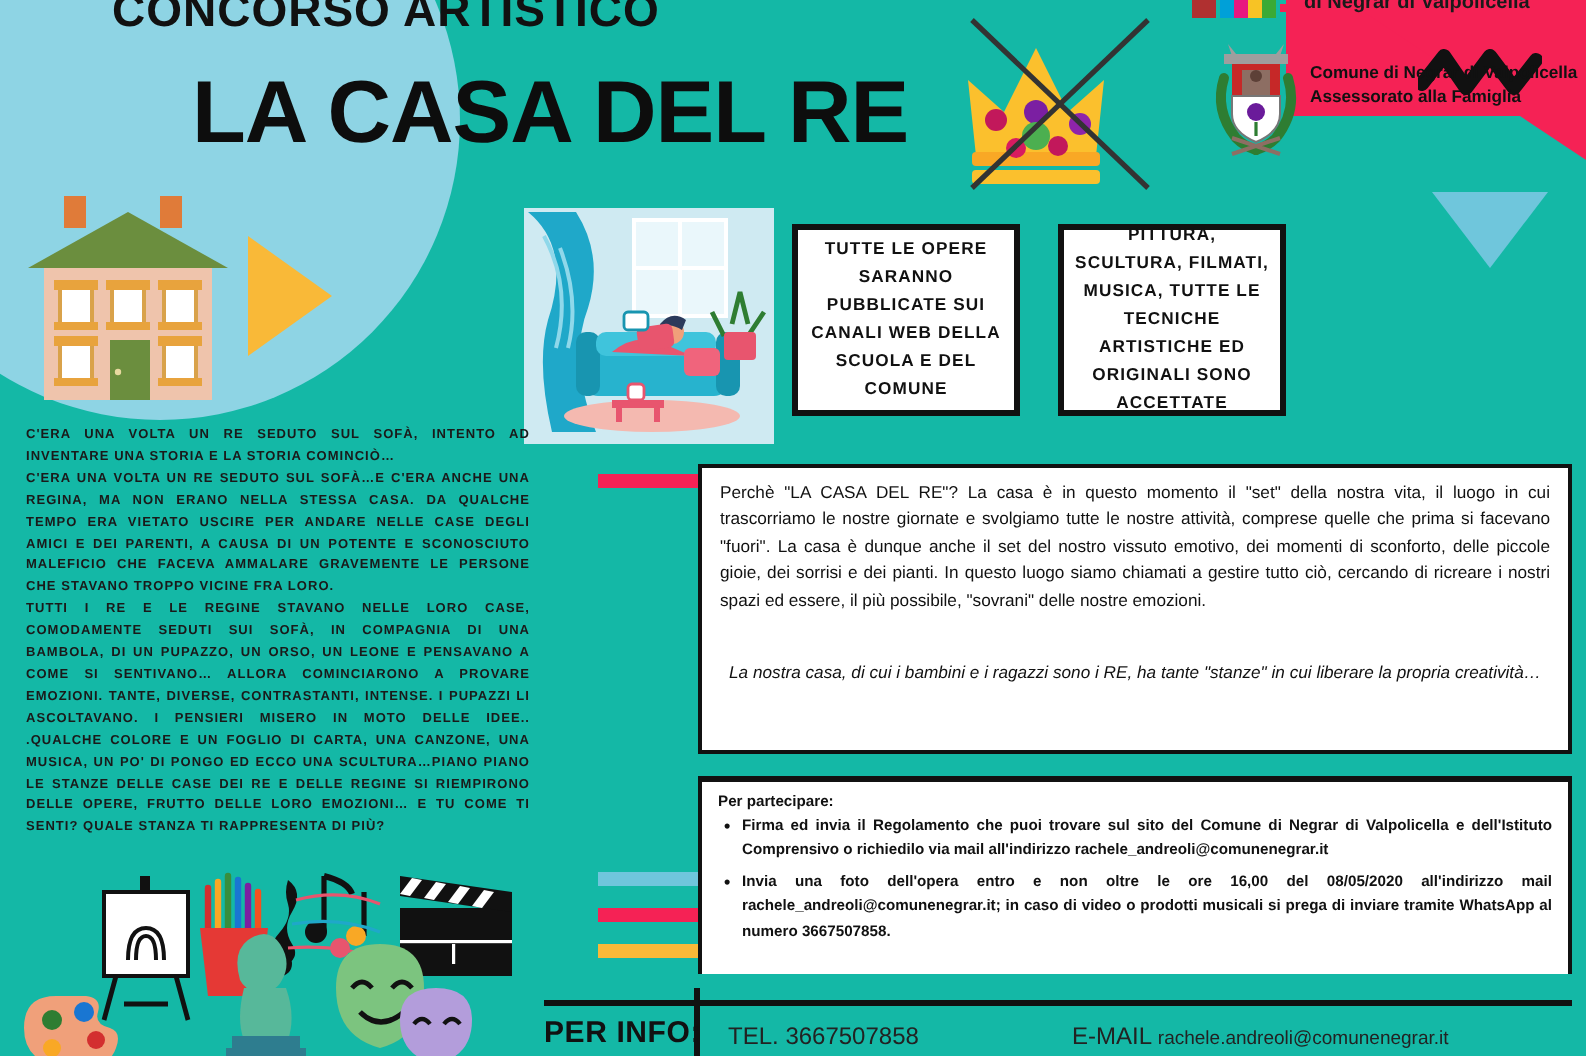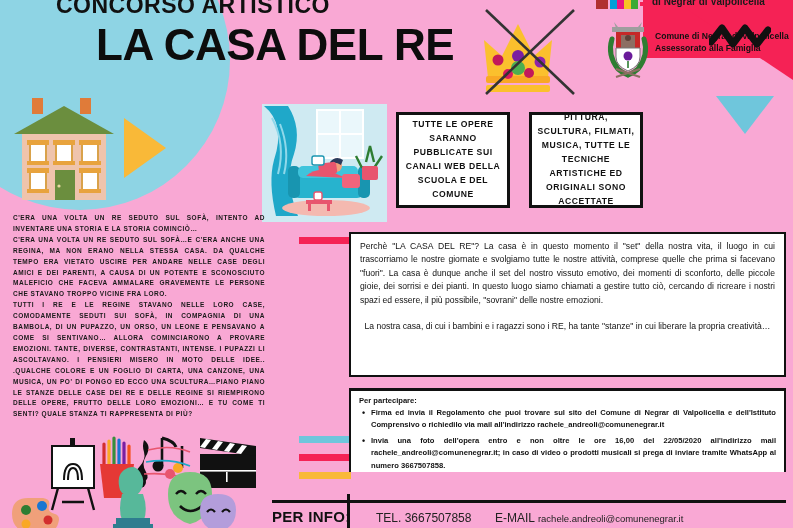--- a/index.html
+++ b/index.html
@@ -5,21 +5,21 @@
   * { box-sizing: border-box; margin: 0; padding: 0; }
   html, body {
     width: 793px; height: 528px;
     background: #ffffff;
     font-family: "Liberation Sans", sans-serif;
     overflow: hidden;
   }
   #poster {
     position: relative;
     width: 793px; height: 528px;
-    background: #f9a8d4;
+    background: #14b8a6;
     overflow: hidden;
   }
 
   
   .blob-cyan {
     position: absolute;
     left: -70px; top: -90px;
     width: 300px; height: 300px;
     border-radius: 50%;
     background: #8ED4E4;
@@ -59,21 +59,21 @@
   .kicker {
     position: absolute;
     left: 56px; top: -8px;
     font-size: 23px; font-weight: 800;
     letter-spacing: 0.5px;
     color: #111;
     white-space: nowrap;
   }
   .headline {
     position: absolute;
-    left: 96px; top: 20px;
+    left: 96px; top: 32px;
     font-size: 44px; font-weight: 800;
     letter-spacing: -0.5px;
     color: #0d0d0d;
     white-space: nowrap;
   }
   .crown { position: absolute; left: 470px; top: 2px; }
 
   
   .logo-top-line {
     position: absolute;
@@ -145,26 +145,26 @@
     background: #fff;
     padding: 6px 9px;
   }
   .panel-why p {
     font-size: 8.6px;
     line-height: 1.56;
     color: #111;
     text-align: center;
   }
   .panel-why p.first { text-align: justify; }
-  .panel-why p.second { margin-top: 13px; }
+  .panel-why p.second { margin-top: 23px; font-style: italic; }
 
   .panel-part {
     position: absolute;
     left: 349px; top: 388px;
-    width: 437px; height: 84px;
+    width: 437px; height: 99px;
     border-left: 2.5px solid #111;
     border-right: 2.5px solid #111;
     border-top: 3px solid #111;
     background: #fff;
     padding: 5px 8px;
   }
   .part-title {
     font-size: 7.6px; font-weight: 700;
     color: #111; margin-bottom: 2px;
   }
@@ -208,28 +208,28 @@
   }
   .per-info {
     position: absolute;
     left: 272px; top: 508px;
     font-size: 15px; font-weight: 700;
     letter-spacing: 0.3px;
     color: #111;
   }
   .info-tel {
     position: absolute;
-    left: 376px; top: 511px;
+    left: 364px; top: 511px;
     font-size: 12px; font-weight: 400;
     color: #222;
     white-space: nowrap;
   }
   .info-mail {
     position: absolute;
-    left: 495px; top: 511px;
+    left: 536px; top: 511px;
     font-size: 12px; font-weight: 400;
     color: #222;
     white-space: nowrap;
   }
   .info-mail .addr { font-size: 9.5px; }
 </style>
 </head>
 <body>
 
 <div id="poster">
@@ -431,21 +431,21 @@
 
   <div class="panel-why">
     <p class="first">Perchè "LA CASA DEL RE"? La casa è in questo momento il "set" della nostra vita, il luogo in cui trascorriamo le nostre giornate e svolgiamo tutte le nostre attività, comprese quelle che prima si facevano "fuori". La casa è dunque anche il set del nostro vissuto emotivo, dei momenti di sconforto, delle piccole gioie, dei sorrisi e dei pianti. In questo luogo siamo chiamati a gestire tutto ciò, cercando di ricreare i nostri spazi ed essere, il più possibile, "sovrani" delle nostre emozioni.</p>
     <p class="second">La nostra casa, di cui i bambini e i ragazzi sono i RE, ha tante "stanze" in cui liberare la propria creatività…</p>
   </div>
 
   <div class="panel-part">
     <div class="part-title">Per partecipare:</div>
     <ul>
       <li>Firma ed invia il Regolamento che puoi trovare sul sito del Comune di Negrar di Valpolicella e dell'Istituto Comprensivo o richiedilo via mail all'indirizzo rachele_andreoli@comunenegrar.it</li>
-      <li>Invia una foto dell'opera entro e non oltre le ore 16,00 del 22/05/2020 all'indirizzo mail rachele_andreoli@comunenegrar.it; in caso di video o prodotti musicali si prega di inviare tramite WhatsApp al numero 3667507858.</li>
+      <li>Invia una foto dell'opera entro e non oltre le ore 16,00 del 08/05/2020 all'indirizzo mail rachele_andreoli@comunenegrar.it; in caso di video o prodotti musicali si prega di inviare tramite WhatsApp al numero 3667507858.</li>
     </ul>
   </div>
 
   <div class="hrule"></div>
   <div class="vrule"></div>
   <div class="per-info">PER INFO:</div>
   <div class="info-tel">
     <span>TEL.</span>
     <span>3667507858</span>
   </div>

